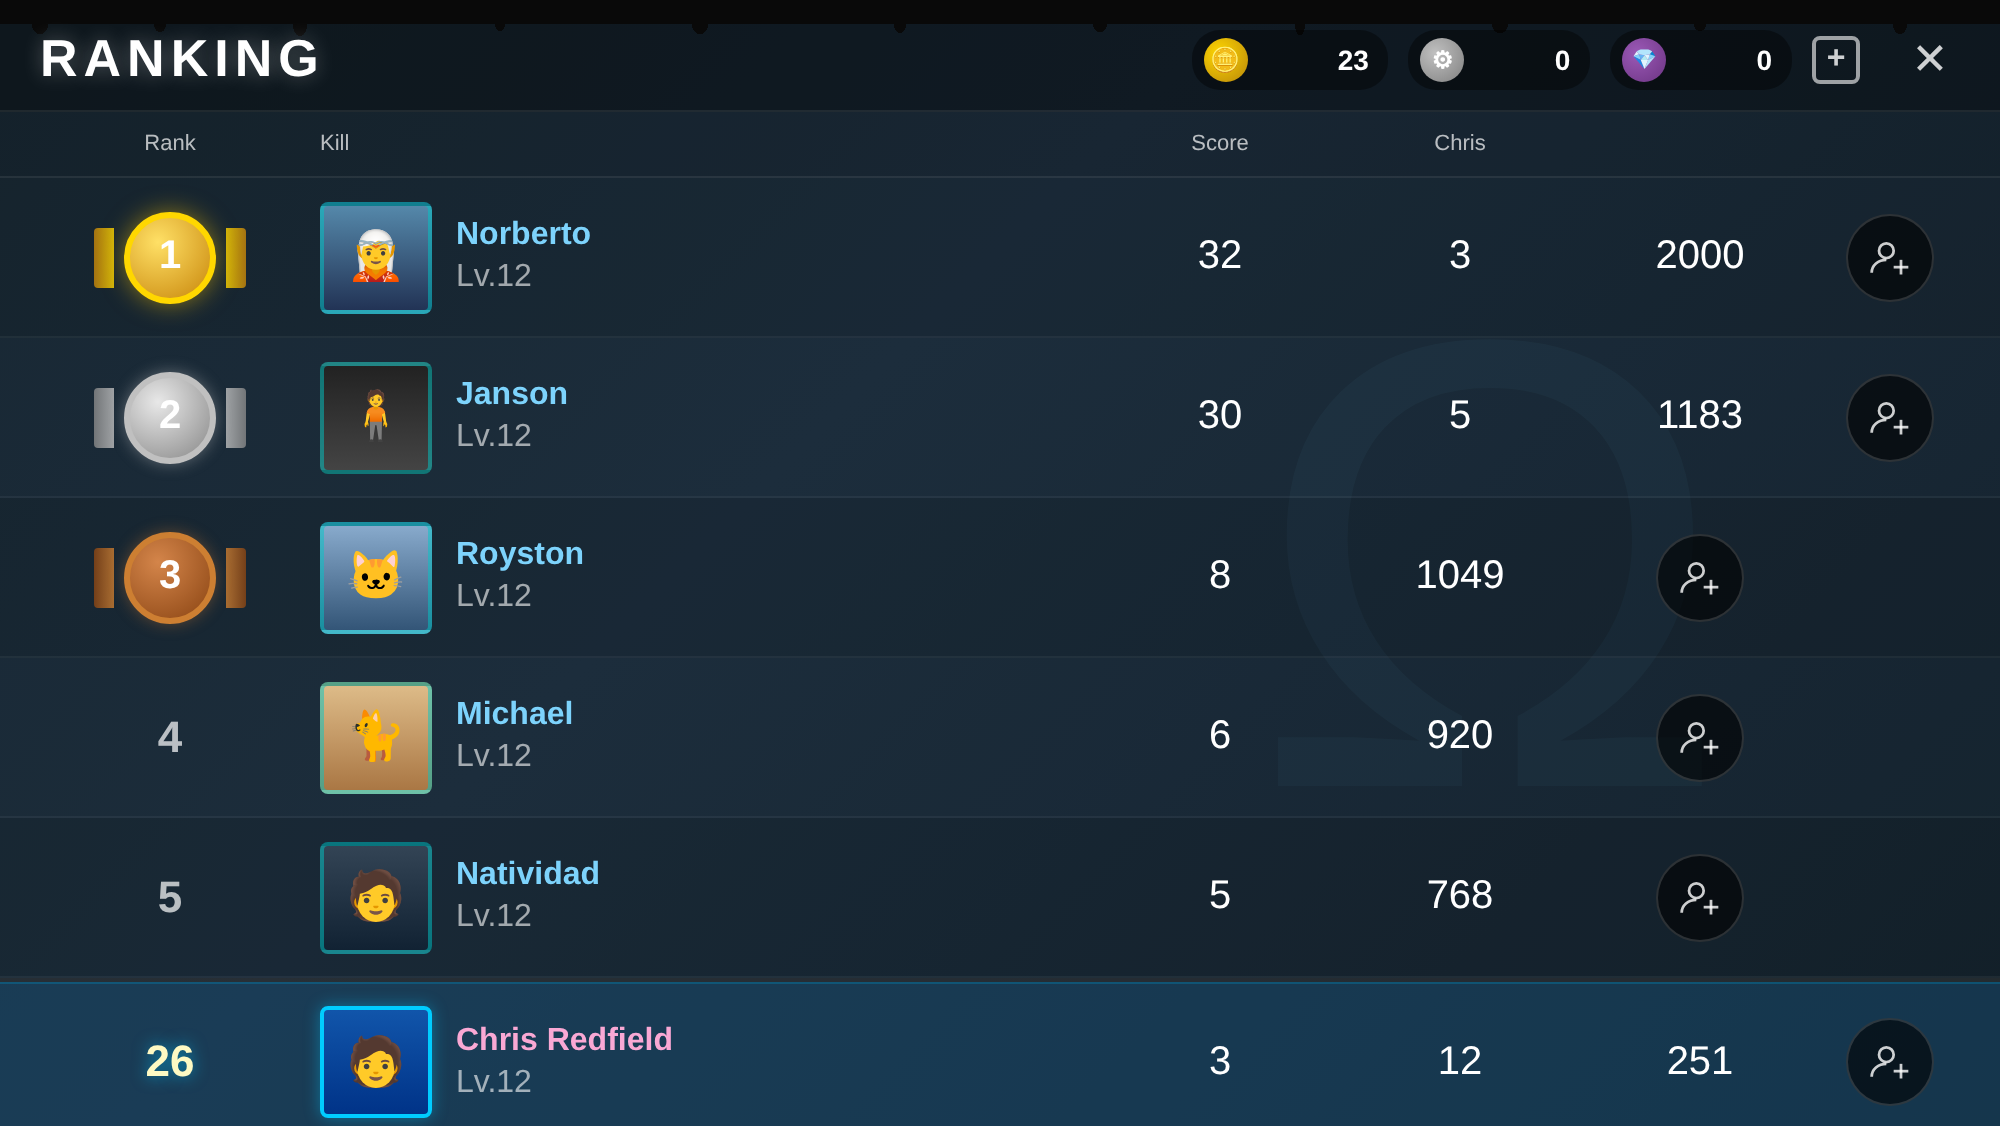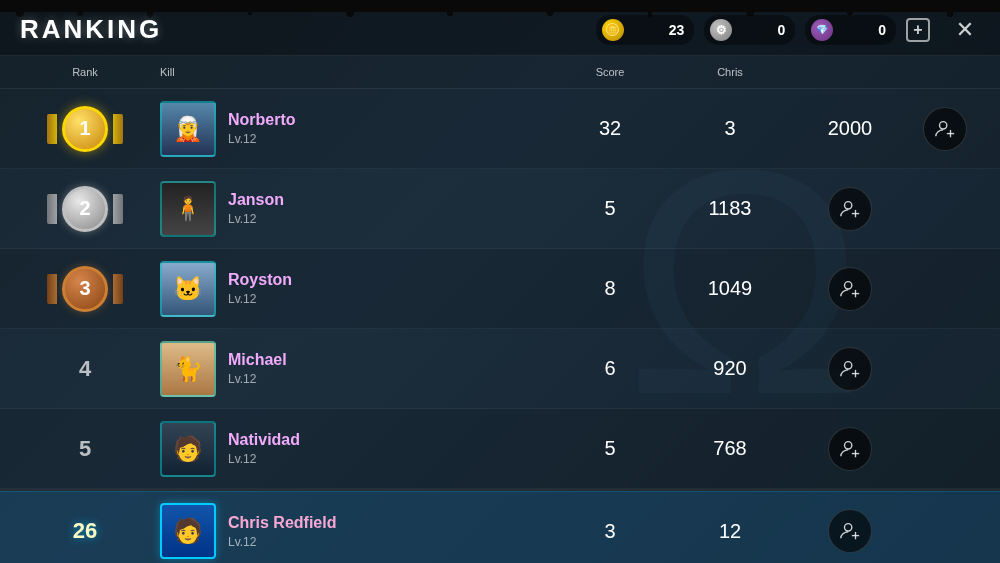--- a/index.html
+++ b/index.html
@@ -324,29 +324,29 @@
 
     .player-info {
       display: flex;
       flex-direction: column;
       gap: 3px;
     }
 
     .player-name {
       font-size: 16px;
       font-weight: 600;
-      color: #f0abfc;
+      color: #7dd3fc;
     }
 
     .player-name.highlight {
       color: #f9a8d4;
     }
 
     .player-level {
-      font-size: 12px;
+      font-size: 16px;
       color: rgba(255,255,255,0.6);
     }
 
     .stat-cell {
       text-align: center;
       font-size: 20px;
       font-weight: 500;
       color: #fff;
     }
 
@@ -469,20 +469,21 @@
           <div class="medal-circle">2</div>
         </div>
       </div>
       <div class="player-cell">
         <div class="avatar av-2">🧍</div>
         <div class="player-info">
           <span class="player-name">Janson</span>
           <span class="player-level">Lv.12</span>
         </div>
       </div>
+      <div class="stat-cell">30</div>
       <div class="stat-cell">5</div>
       <div class="stat-cell">1183</div>
       <div class="action-cell">
         <div class="add-friend-btn">
           <svg viewBox="0 0 24 24" fill="none" stroke="currentColor" stroke-width="1.5">
             <circle cx="10" cy="8" r="4"></circle>
             <path d="M2 20c0-4 3.6-7 8-7"></path>
             <line x1="18" y1="13" x2="18" y2="21"></line>
             <line x1="14" y1="17" x2="22" y2="17"></line>
           </svg>
@@ -577,20 +578,21 @@
       </div>
       <div class="player-cell">
         <div class="avatar av-26 highlight-border">🧑</div>
         <div class="player-info">
           <span class="player-name highlight">Chris Redfield</span>
           <span class="player-level">Lv.12</span>
         </div>
       </div>
       <div class="stat-cell">3</div>
       <div class="stat-cell">12</div>
+      <div class="stat-cell">251</div>
       <div class="action-cell">
         <div class="add-friend-btn">
           <svg viewBox="0 0 24 24" fill="none" stroke="currentColor" stroke-width="1.5">
             <circle cx="10" cy="8" r="4"></circle>
             <path d="M2 20c0-4 3.6-7 8-7"></path>
             <line x1="18" y1="13" x2="18" y2="21"></line>
             <line x1="14" y1="17" x2="22" y2="17"></line>
           </svg>
         </div>
       </div>

